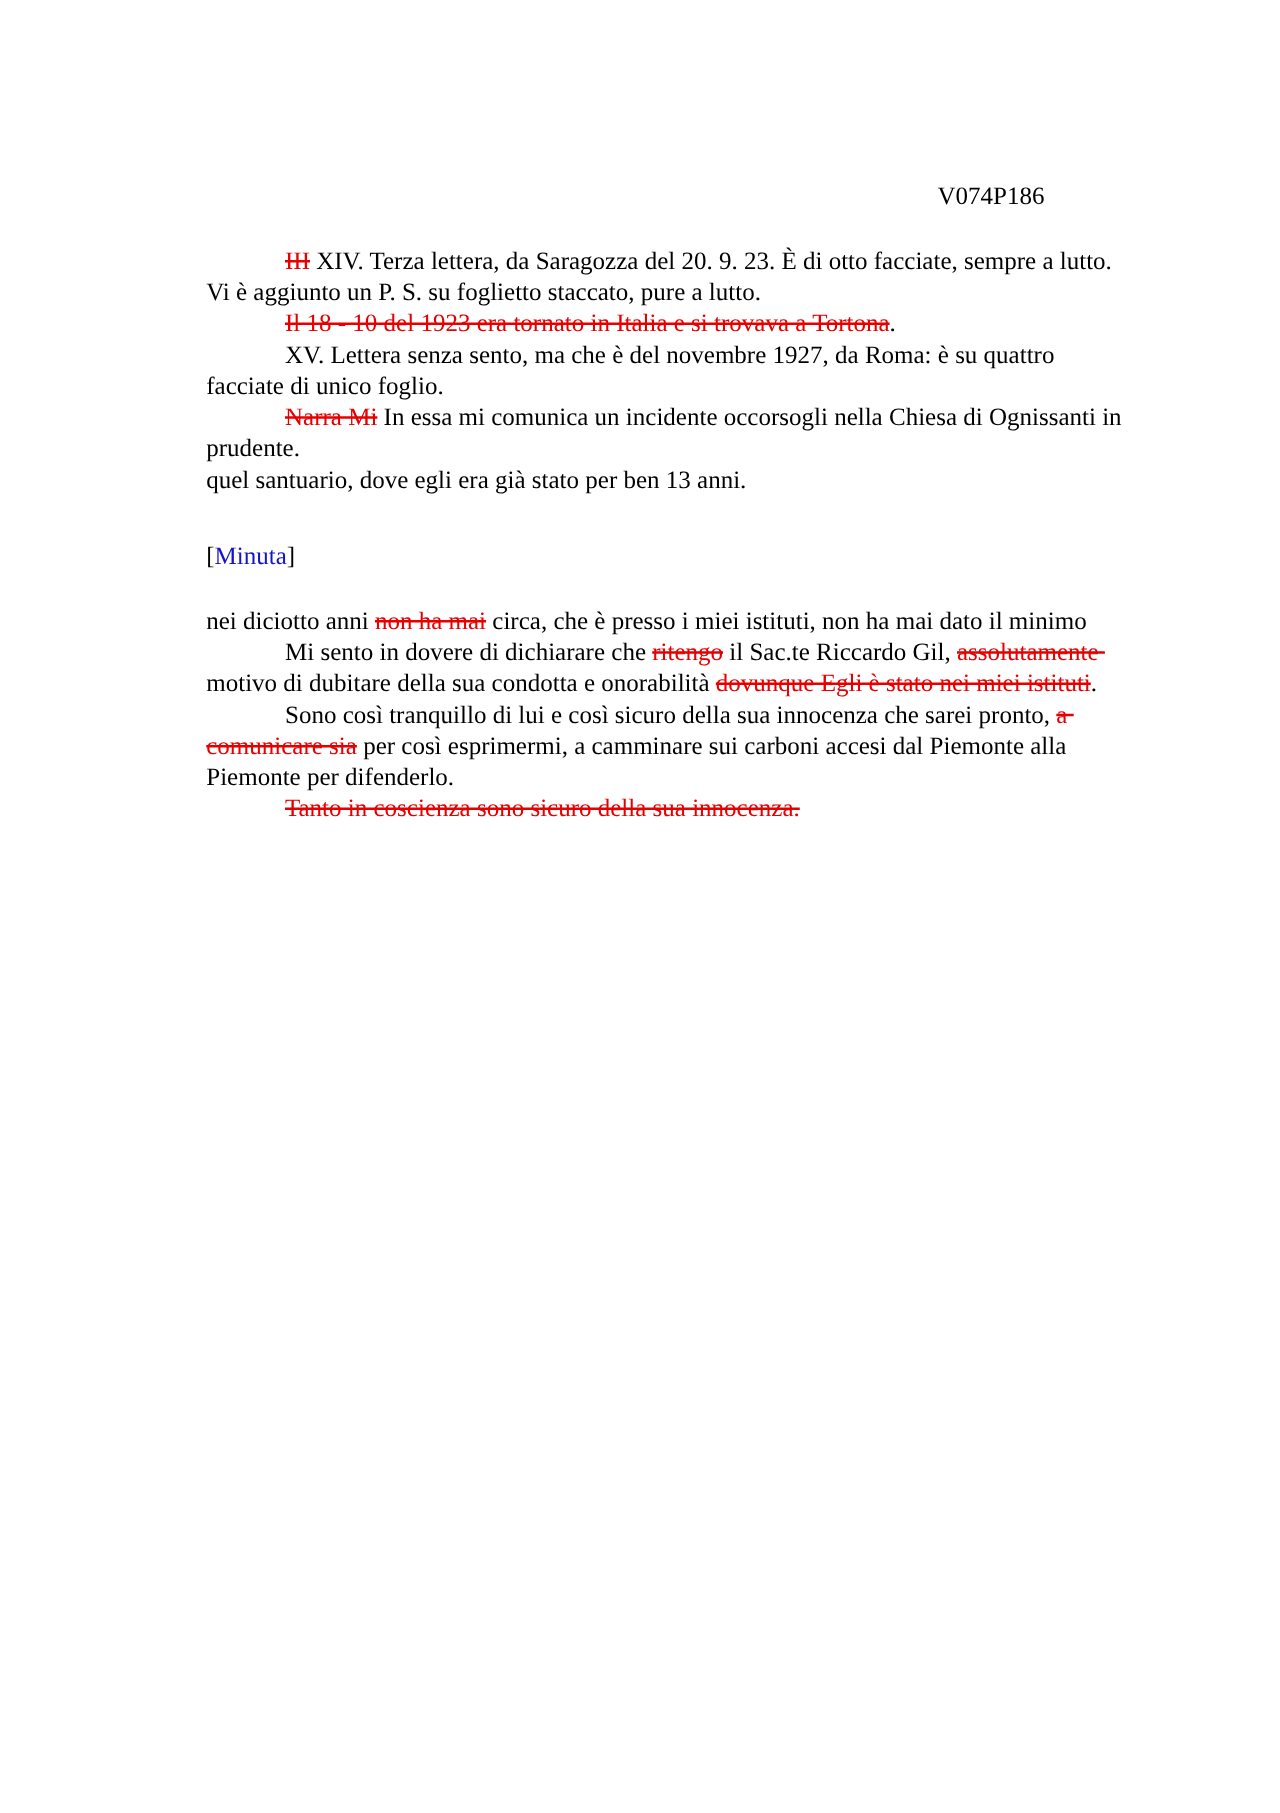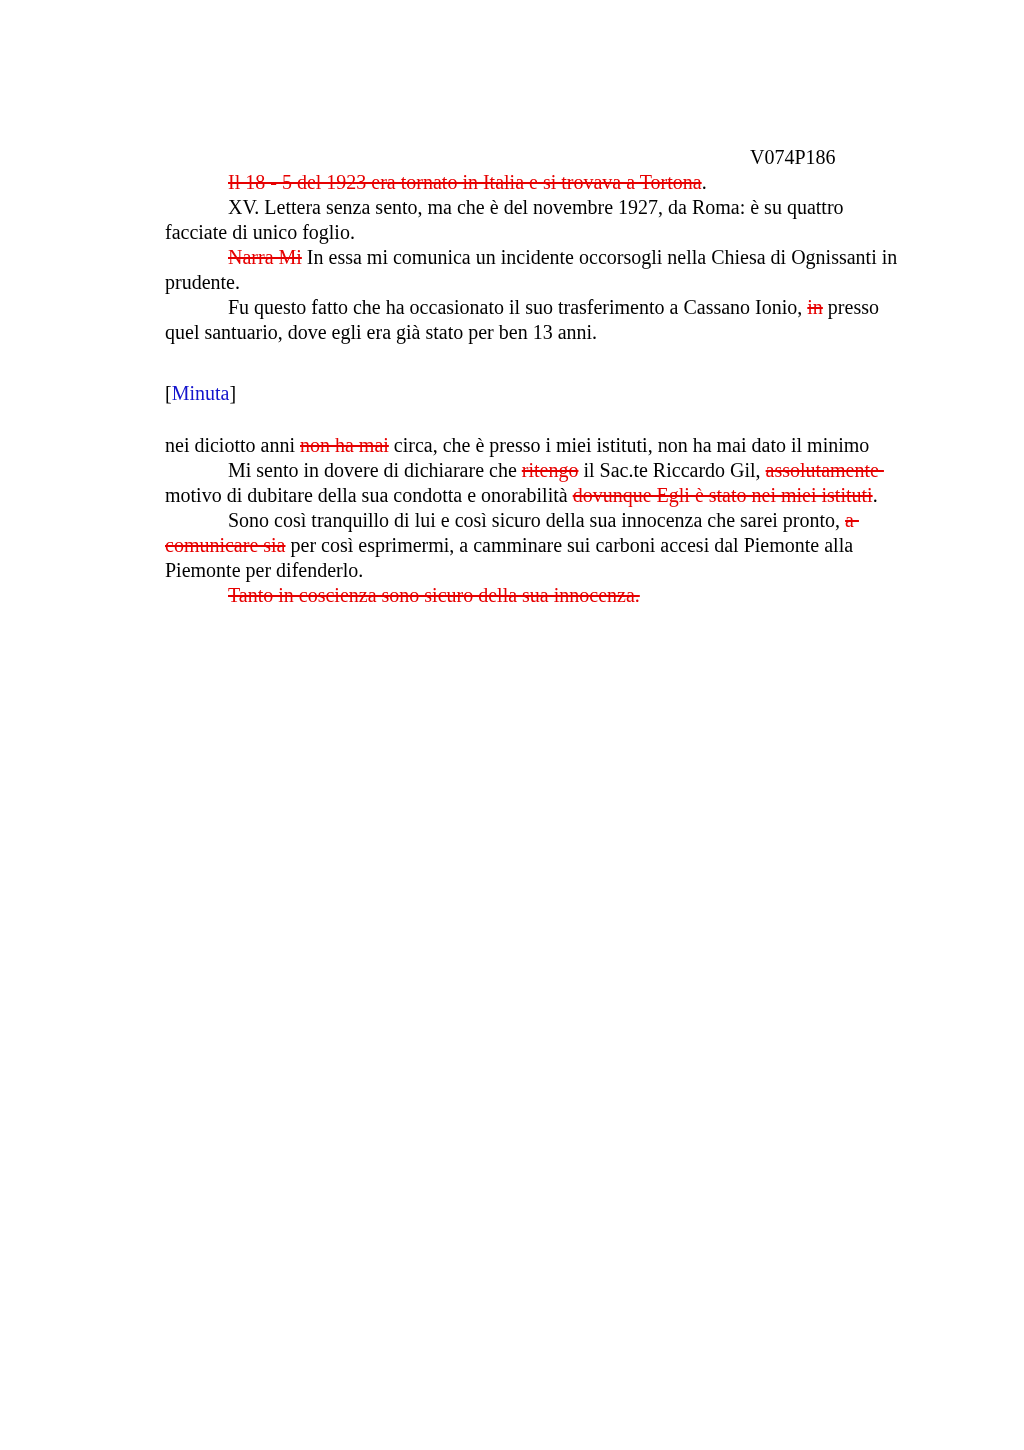--- a/index.html
+++ b/index.html
@@ -35,33 +35,36 @@
   .seg-magenta { color: var(--inserted-color, #ee00ee); }
   .seg-blue { color: var(--annotation-color, #1414cc); }
 </style>
 </head>
 <body>
 
 <div class="page">
   <div class="content">
     <div class="docnum">V074P186</div>
     <div>
+        <div class="para" style="margin-top: 27px;">
+          <div class="line indent"><span class="seg-strike">III</span><span class="seg-normal"> XIV. Terza lettera, da Saragozza del 20. 9. 23. È di otto facciate, sempre a lutto.</span></div>
+          <div class="line"><span class="seg-normal">Vi è aggiunto un P. S. su foglietto staccato, pure a lutto.</span></div>
+        </div>
         <div class="para">
-          <div class="line indent"><span class="seg-strike">Il 18 - 5 del 1923 era tornato in Italia e si trovava a Tortona</span><span class="seg-normal">.</span></div>
+          <div class="line indent"><span class="seg-strike">Il 18 - 10 del 1923 era tornato in Italia e si trovava a Tortona</span><span class="seg-normal">.</span></div>
         </div>
         <div class="para">
           <div class="line indent"><span class="seg-normal">XV. Lettera senza sento, ma che è del novembre 1927, da Roma: è su quattro</span></div>
           <div class="line"><span class="seg-normal">facciate di unico foglio.</span></div>
         </div>
         <div class="para">
           <div class="line indent"><span class="seg-strike">Narra Mi</span><span class="seg-normal"> In essa mi comunica un incidente occorsogli nella Chiesa di Ognissanti in</span></div>
           <div class="line"><span class="seg-normal">prudente.</span></div>
         </div>
         <div class="para">
-          <div class="line indent"><span class="seg-normal">Fu questo fatto che ha occasionato il suo trasferimento a Cassano Ionio, </span><span class="seg-strike">in</span><span class="seg-normal"> presso</span></div>
           <div class="line"><span class="seg-normal">quel santuario, dove egli era già stato per ben 13 anni.</span></div>
         </div>
         <div class="para" style="margin-top: 36px;">
           <div class="line"><span class="seg-normal">[</span><span class="seg-blue">Minuta</span><span class="seg-normal">]</span></div>
         </div>
         <div class="para" style="margin-top: 27px;">
           <div class="line"><span class="seg-normal">nei diciotto anni </span><span class="seg-strike">non ha mai</span><span class="seg-normal"> circa, che è presso i miei istituti, non ha mai dato il minimo</span></div>
           <div class="line indent"><span class="seg-normal">Mi sento in dovere di dichiarare che </span><span class="seg-strike">ritengo</span><span class="seg-normal"> il Sac.te Riccardo Gil, </span><span class="seg-strike">assolutamente </span></div>
           <div class="line"><span class="seg-normal">motivo di dubitare della sua condotta e onorabilità </span><span class="seg-strike">dovunque Egli è stato nei miei istituti</span><span class="seg-normal">.</span></div>
         </div>

